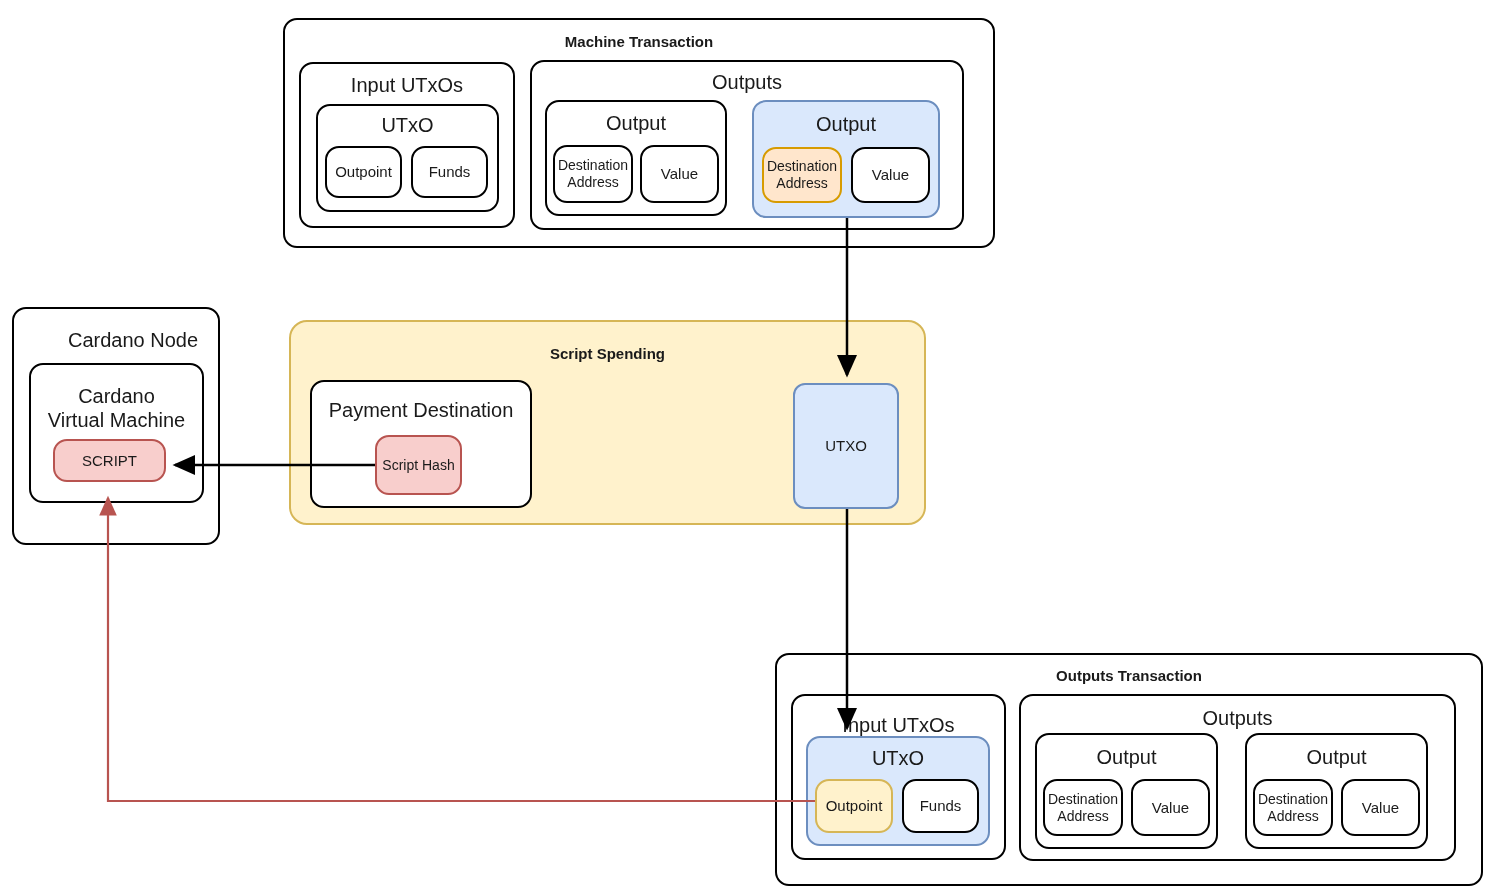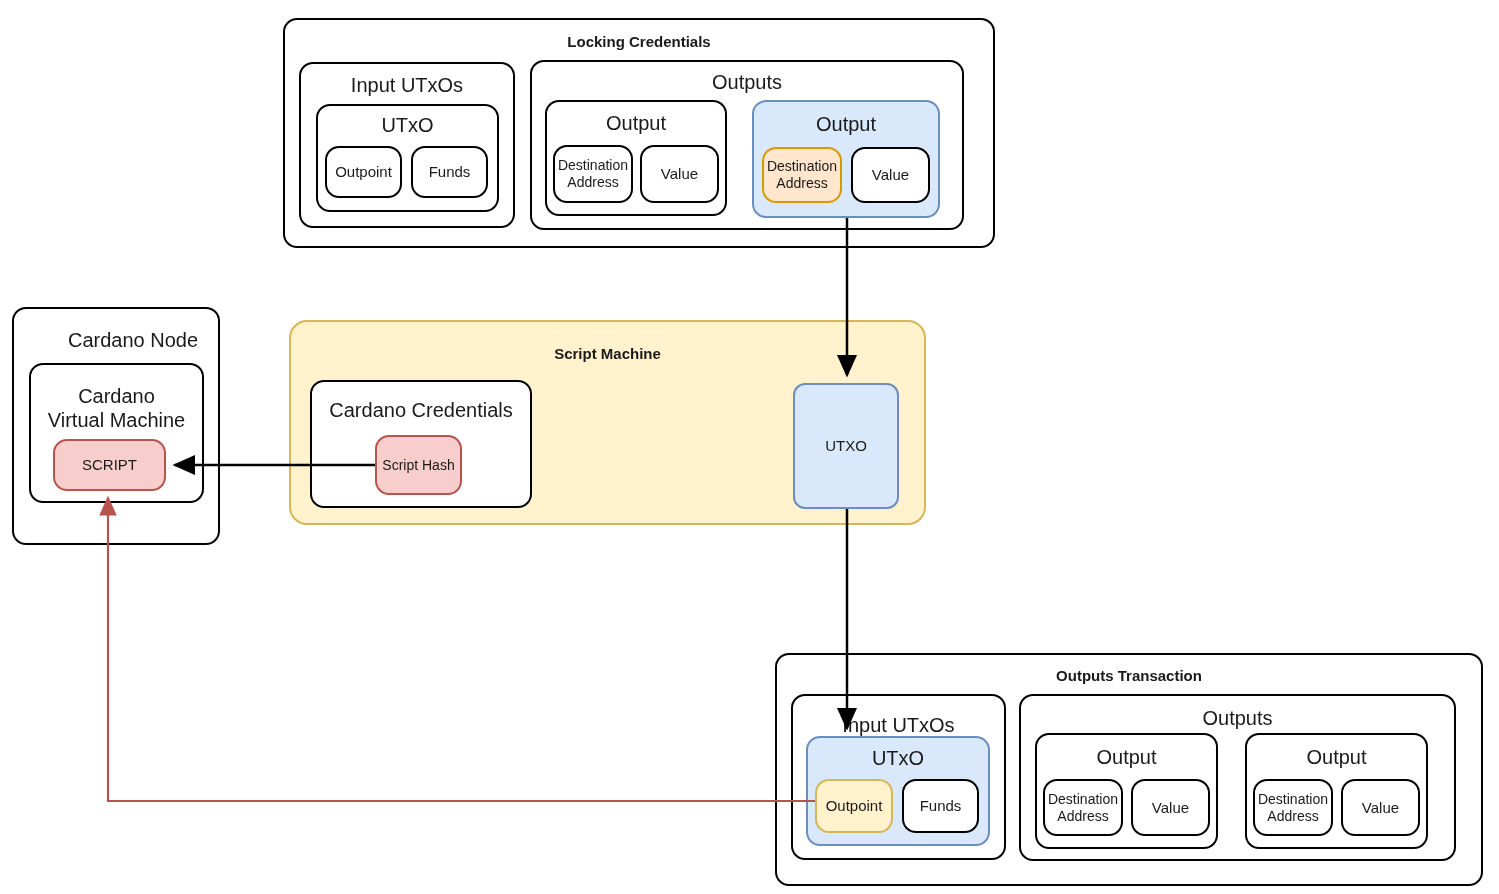--- a/index.html
+++ b/index.html
@@ -66,21 +66,21 @@
     height: 894px;
     pointer-events: none;
   }
 </style>
 </head>
 <body>
 
 <div id="stage">
 
   <div class="box" style="left:283px; top:18px; width:712px; height:230px;">
-    <div class="lbl title-bold" style="top:13px;">Locking Credentials</div>
+    <div class="lbl title-bold" style="top:13px;">Machine Transaction</div>
   </div>
 
   <div class="box" style="left:299px; top:62px; width:216px; height:166px;">
     <div class="lbl" style="top:10px;">Input UTxOs</div>
   </div>
   <div class="box" style="left:316px; top:104px; width:183px; height:108px;">
     <div class="lbl" style="top:8px;">UTxO</div>
   </div>
   <div class="box" style="left:325px; top:146px; width:77px; height:52px;">
     <div class="centered-text">Outpoint</div>
@@ -115,30 +115,30 @@
     <div class="centered-text">Value</div>
   </div>
 
   <div class="box" style="left:12px; top:307px; width:208px; height:238px;">
     <div class="lbl" style="top:20px;padding-left:34px;">Cardano Node</div>
   </div>
   <div class="box" style="left:29px; top:363px; width:175px; height:140px;">
     <div class="lbl" style="top:20px;">Cardano
 Virtual Machine</div>
   </div>
-  <div class="box fill-red" style="left:53px; top:439px; width:113px; height:52px;">
+  <div class="box fill-red" style="left:53px; top:439px; width:113px; height:43px;">
     <div class="centered-text">SCRIPT</div>
   </div>
 
   <div class="box fill-yellow" style="left:289px; top:320px; width:637px; height:205px; border-radius:18px;">
-    <div class="lbl title-bold" style="top:23px;">Script Machine</div>
+    <div class="lbl title-bold" style="top:23px;">Script Spending</div>
   </div>
 
   <div class="box" style="left:310px; top:380px; width:222px; height:128px;">
-    <div class="lbl" style="top:17px;">Cardano Credentials</div>
+    <div class="lbl" style="top:17px;">Payment Destination</div>
   </div>
   <div class="box fill-red" style="left:375px; top:435px; width:87px; height:60px;">
     <div class="centered-text" style="font-size:14px;">Script Hash</div>
   </div>
 
 
   <div class="box fill-blue" style="left:793px; top:383px; width:106px; height:126px; border-radius:12px;">
     <div class="centered-text">UTXO</div>
   </div>
 

